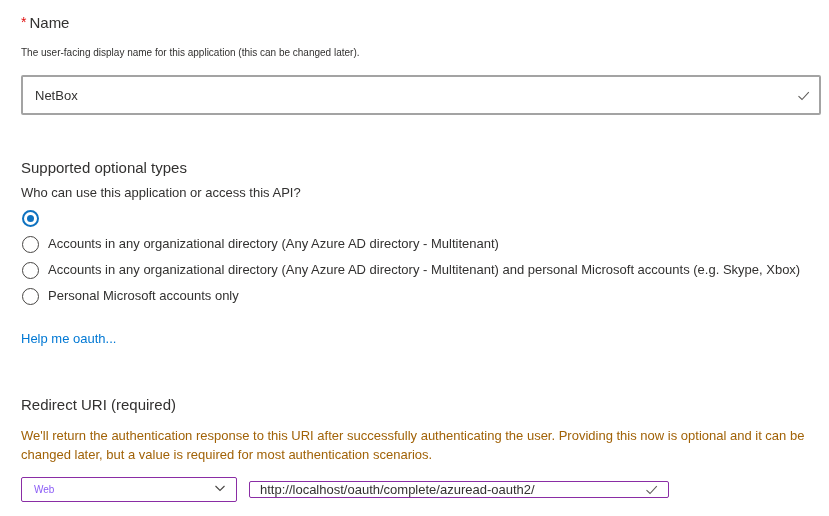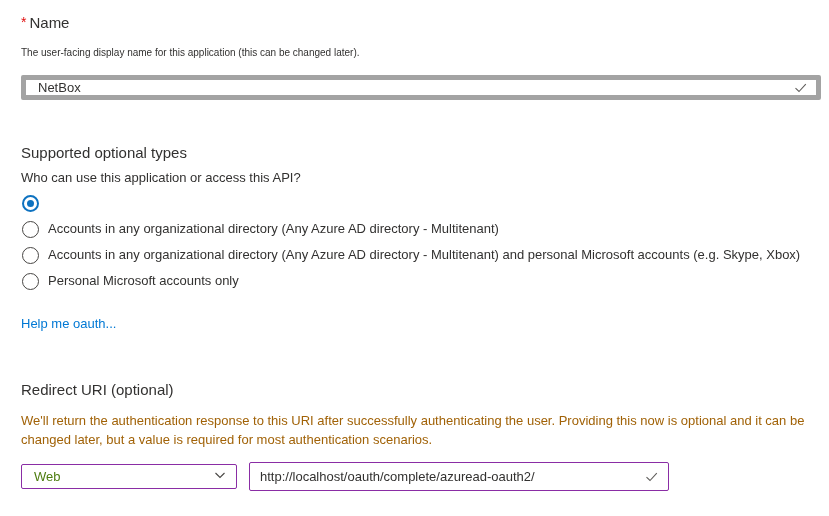--- a/index.html
+++ b/index.html
@@ -25,22 +25,22 @@
   .help-text {
     margin-top: 11px;
     font-size: 10px;
     line-height: 18px;
     color: #323130;
   }
 
   .text-input-wrap {
     margin-top: 13px;
     width: 800px;
-    height: 25px;
-    border: 5px solid #a3a3a3;
+    height: 40px;
+    border: 2px solid #a3a3a3;
     border-radius: 2px;
     background: #fff;
     display: flex;
     align-items: center;
     padding: 0 8px 0 0;
   }
   .text-input-wrap input {
     flex: 1;
     border: none;
     outline: none;
@@ -123,25 +123,25 @@
     height: 25px;
     border: 1px solid #8a2da5;
     border-radius: 2px;
     display: flex;
     align-items: center;
     justify-content: space-between;
     padding: 0 9px 0 12px;
     cursor: pointer;
     background: #fff;
   }
-  .select-box .select-value { font-size: 13px; color: #4d7c0f; }
+  .select-box .select-value { font-size: 10px; color: #8b5cf6; }
   .uri-input-wrap {
     margin-left: 12px;
     width: 420px;
-    height: 29px;
+    height: 17px;
     border: 1px solid #8a2da5;
     border-radius: 2px;
     display: flex;
     align-items: center;
     padding: 0 9px 0 0;
     background: #fff;
   }
   .uri-input-wrap input {
     flex: 1;
     border: none;
@@ -197,21 +197,21 @@
       <span class="radio"></span>
       <span class="radio-label">Personal Microsoft accounts only</span>
     </div>
   </div>
 
   
 
   <a class="help-link">Help me oauth...</a>
 
   
-  <div class="section-title redirect-title">Redirect URI (optional)</div>
+  <div class="section-title redirect-title">Redirect URI (required)</div>
 
   <div class="redirect-desc">We'll return the authentication response to this URI after successfully authenticating the user. Providing this now is optional and it can be changed later, but a value is required for most authentication scenarios.</div>
 
   <div class="controls-row">
     <div class="select-box">
       <span class="select-value">Web</span>
       <span>
         <svg width="14" height="14" viewBox="0 0 14 14" fill="none">
           <path d="M2.5 5 L7 9.5 L11.5 5" stroke="#484644" stroke-width="1.1" fill="none"></path>
         </svg>

